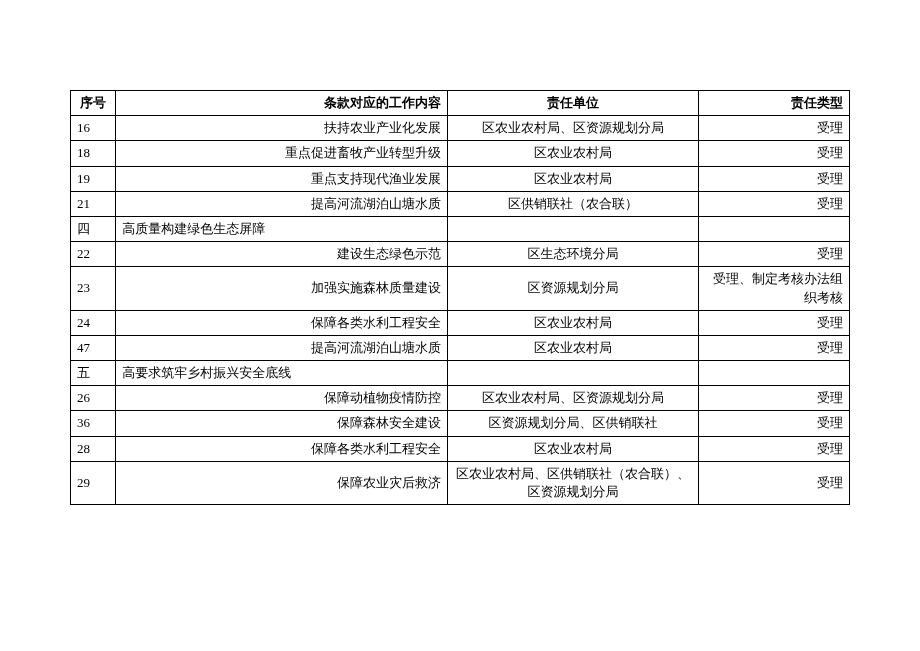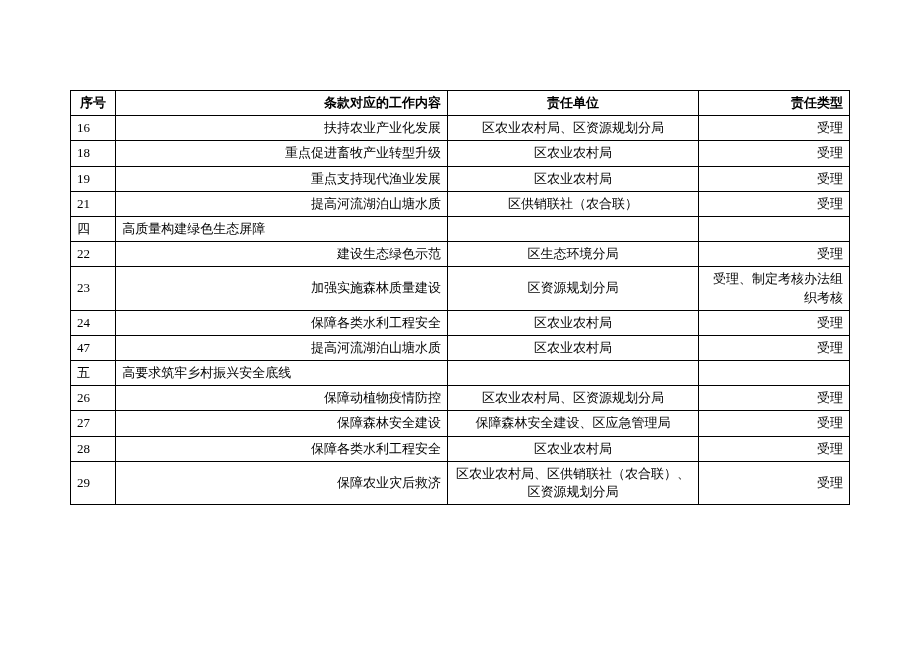--- a/index.html
+++ b/index.html
@@ -126,23 +126,23 @@
         <td class="col-unit"></td>
         <td class="col-type"></td>
       </tr>
       <tr>
         <td class="col-seq">26</td>
         <td class="col-content">保障动植物疫情防控</td>
         <td class="col-unit">区农业农村局、区资源规划分局</td>
         <td class="col-type">受理</td>
       </tr>
       <tr>
-        <td class="col-seq">27</td>
+        <td class="col-seq">36</td>
         <td class="col-content">保障森林安全建设</td>
-        <td class="col-unit">保障森林安全建设、区应急管理局</td>
+        <td class="col-unit">区资源规划分局、区供销联社</td>
         <td class="col-type">受理</td>
       </tr>
       <tr>
         <td class="col-seq">28</td>
         <td class="col-content">保障各类水利工程安全</td>
         <td class="col-unit">区农业农村局</td>
         <td class="col-type">受理</td>
       </tr>
       <tr>
         <td class="col-seq">29</td>

